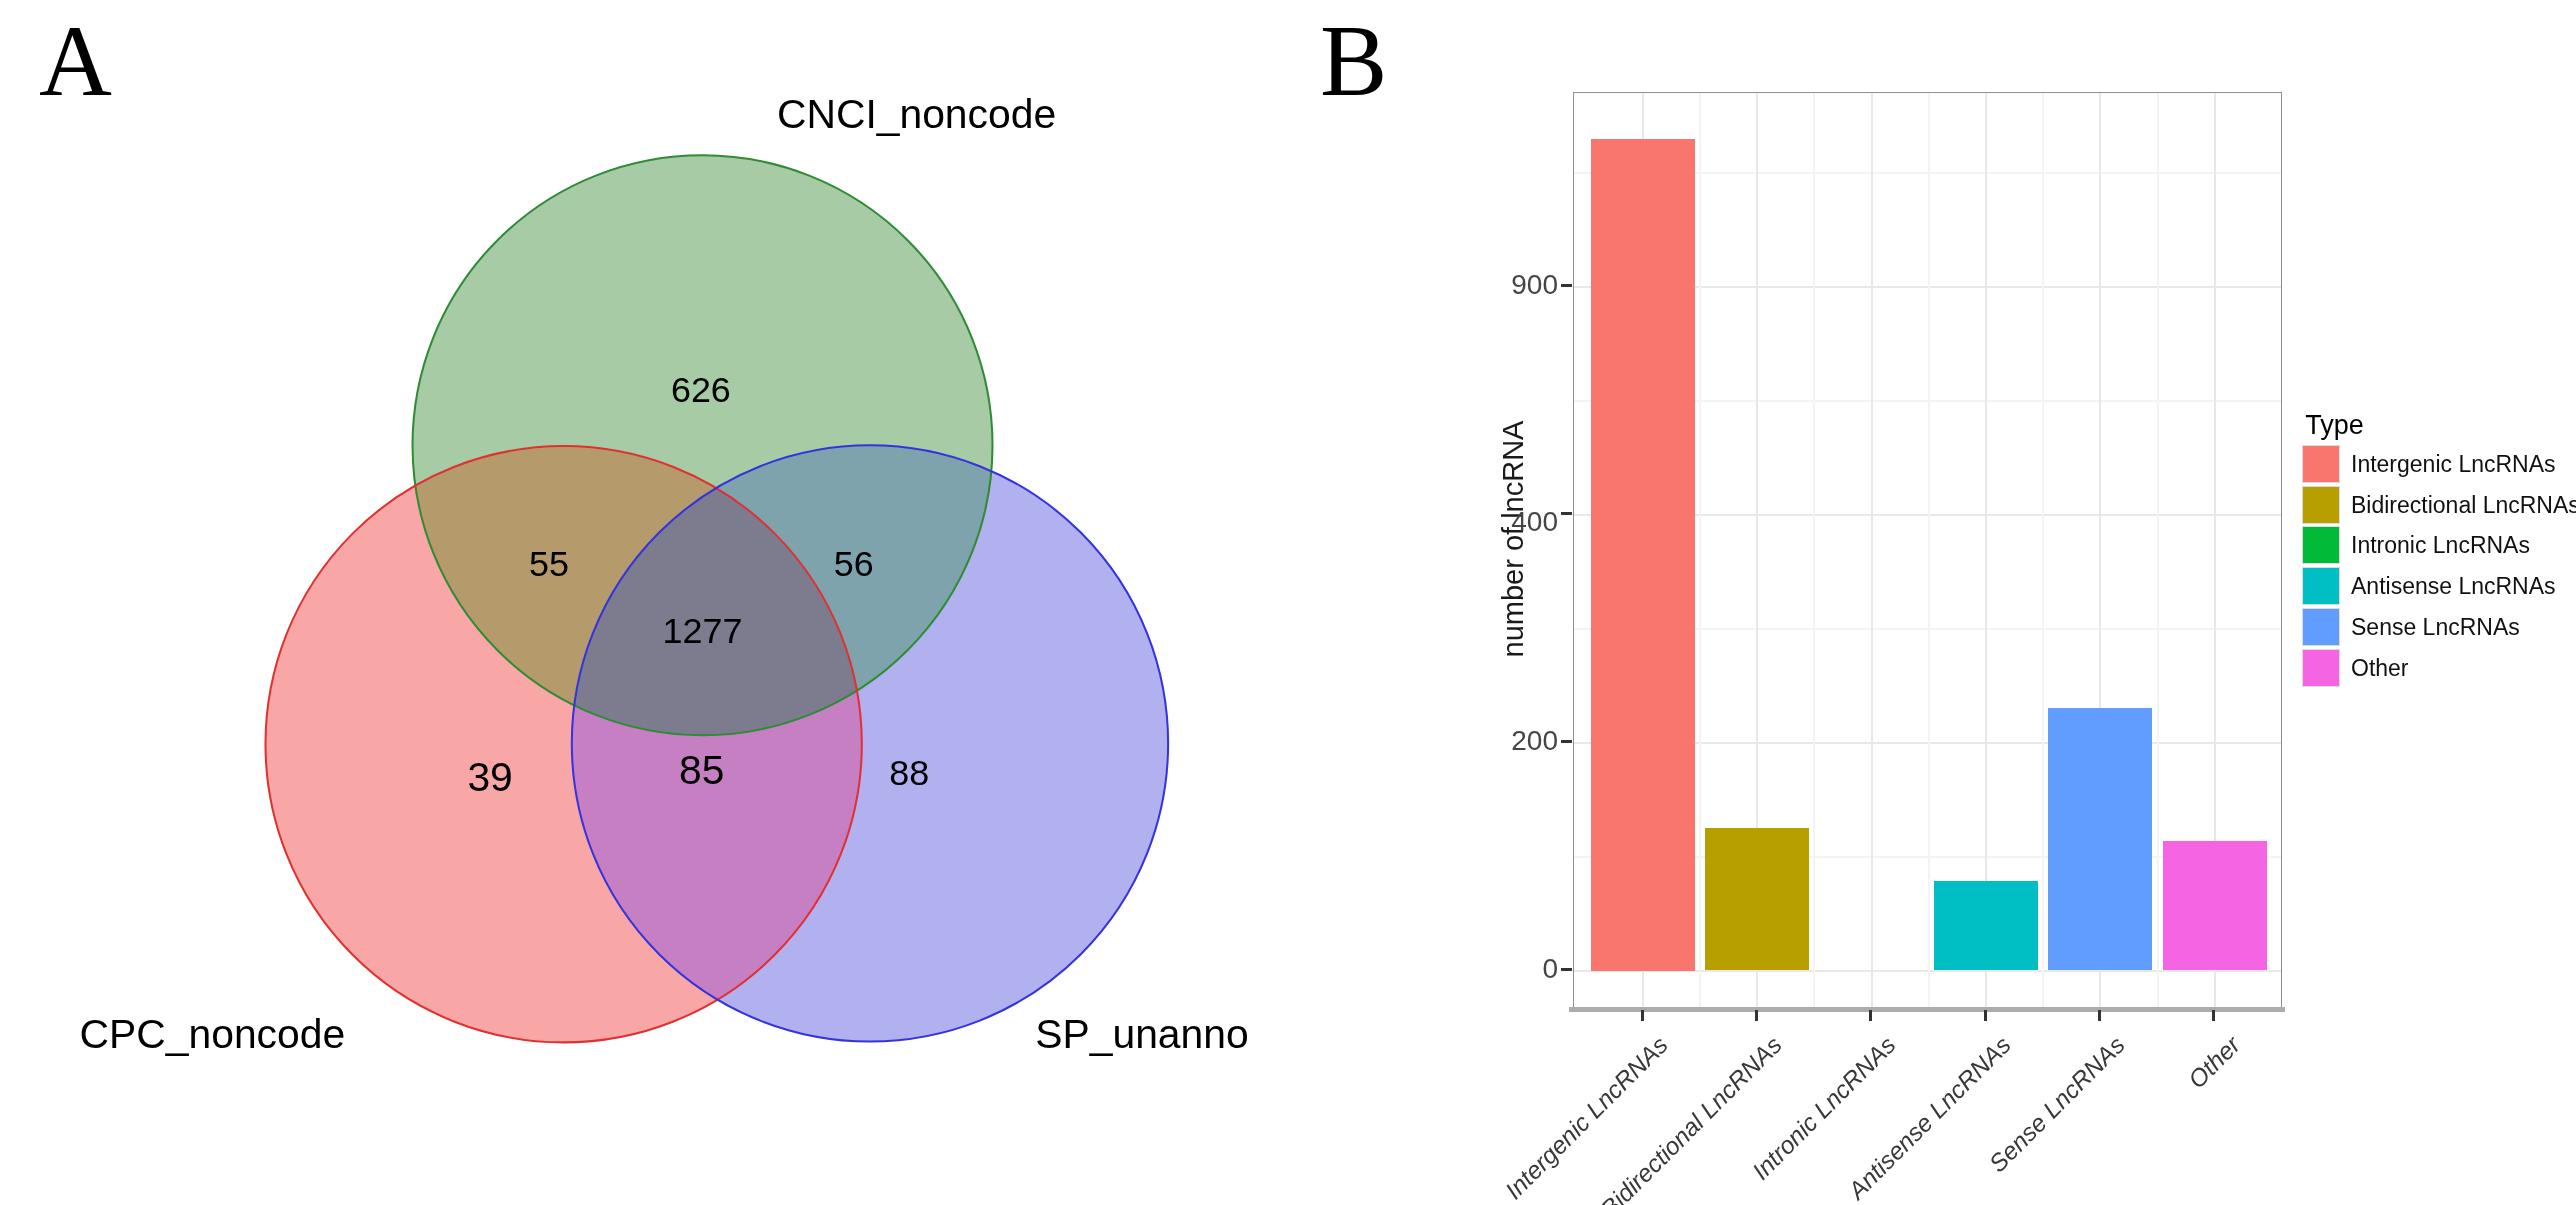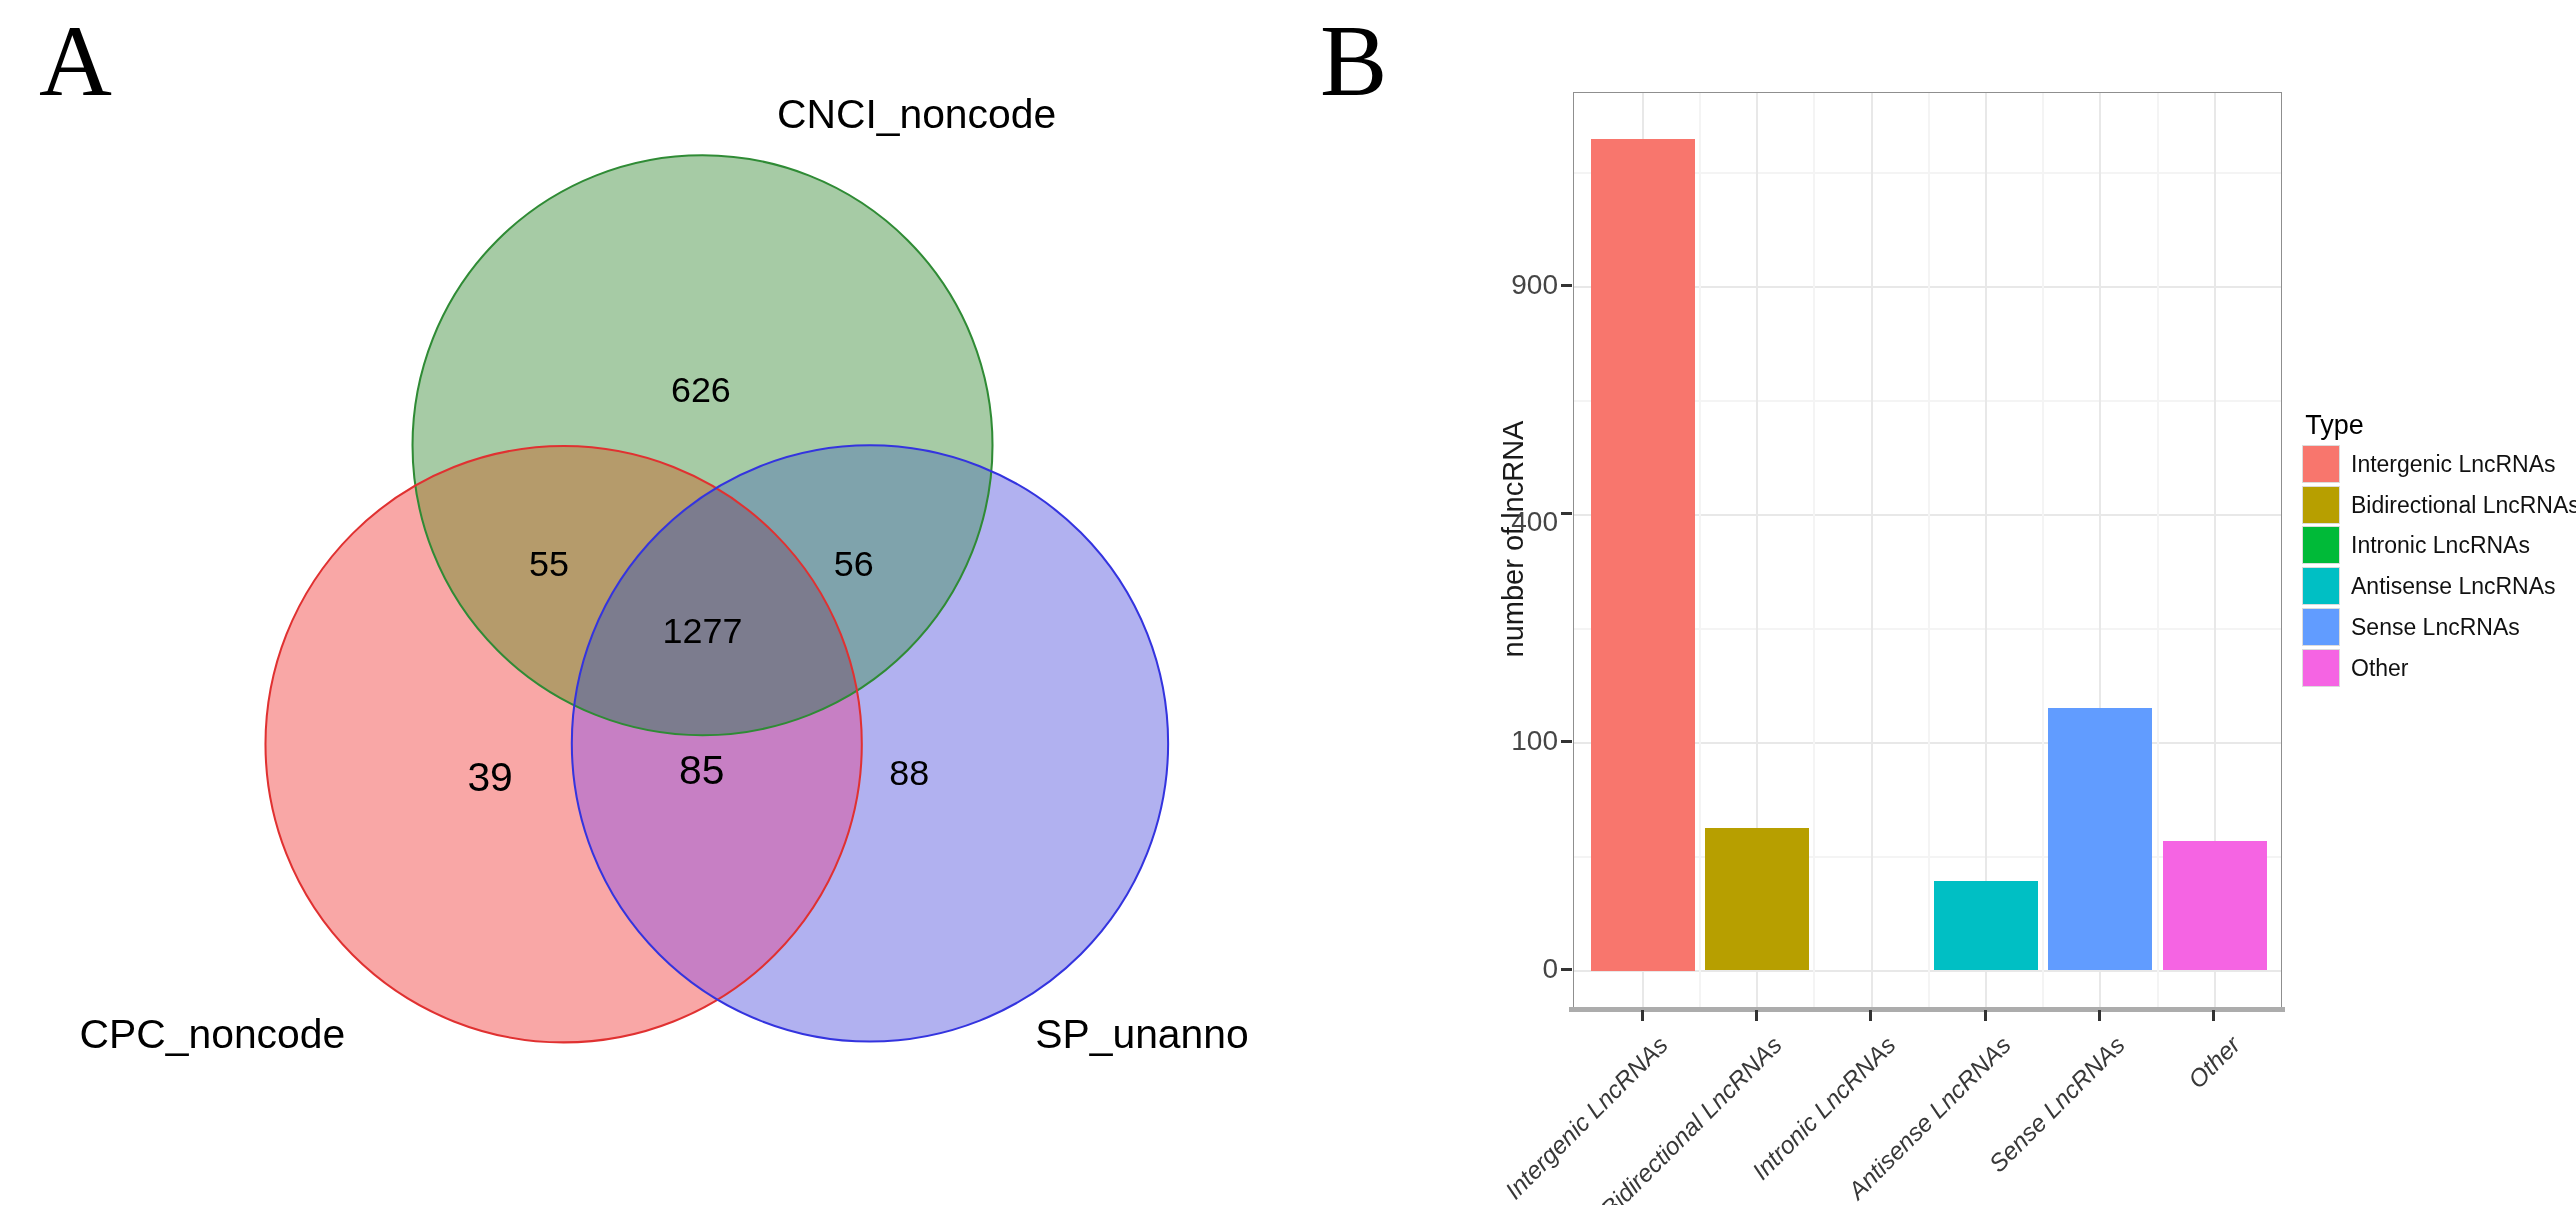--- a/index.html
+++ b/index.html
@@ -156,21 +156,21 @@
         <div class="legend-label" style="top: 159px;">Antisense LncRNAs</div>
         <div class="legend-swatch" style="top: 200px; background: rgb(97, 156, 255);"></div>
         <div class="legend-label" style="top: 200px;">Sense LncRNAs</div>
         <div class="legend-swatch" style="top: 241px; background: rgb(245, 100, 227);"></div>
         <div class="legend-label" style="top: 241px;">Other</div>
       </div>
   </div>
 <div class="tickmark-y" style="left: 1561px; top: 968px;"></div>
     <div class="ytick-label" style="top: 952px;">0</div>
     <div class="tickmark-y" style="left: 1561px; top: 740px;"></div>
-    <div class="ytick-label" style="top: 724px;">100</div>
+    <div class="ytick-label" style="top: 724px;">200</div>
     <div class="tickmark-y" style="left: 1561px; top: 512px;"></div>
     <div class="ytick-label" style="top: 496px; margin-top: 9px;">400</div>
     <div class="tickmark-y" style="left: 1561px; top: 284px;"></div>
     <div class="ytick-label" style="top: 268px;">900</div>
     <div class="tickmark-x" style="left: 1641px; top: 1010px;"></div>
     <div class="xtick-label" style="right: 922px; top: 1031px;">Intergenic LncRNAs</div>
     <div class="tickmark-x" style="left: 1755px; top: 1010px;"></div>
     <div class="xtick-label" style="right: 808px; top: 1031px;">Bidirectional LncRNAs</div>
     <div class="tickmark-x" style="left: 1869px; top: 1010px;"></div>
     <div class="xtick-label" style="right: 694px; top: 1031px;">Intronic LncRNAs</div>

